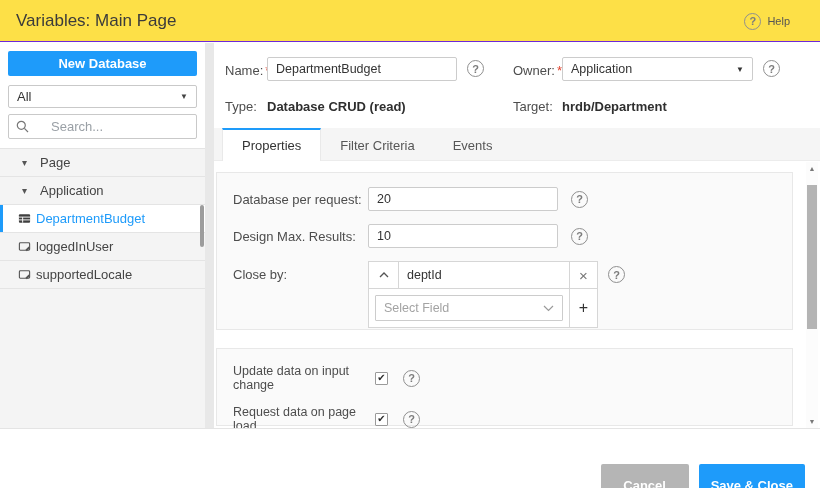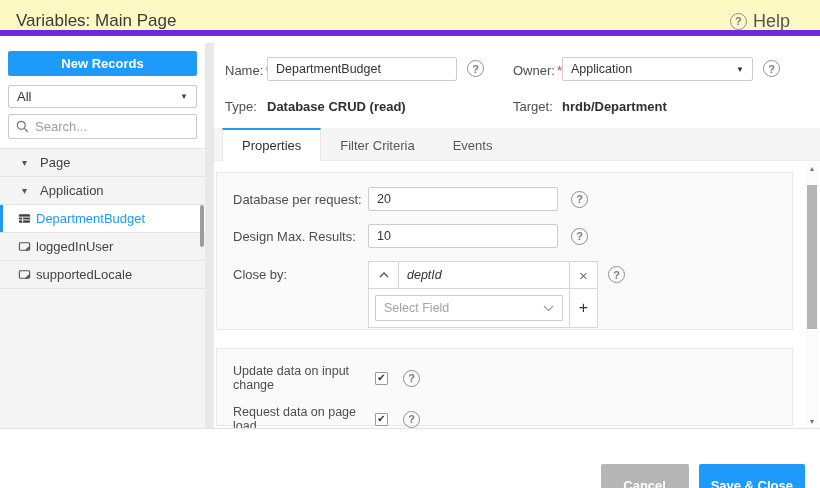--- a/index.html
+++ b/index.html
@@ -1,47 +1,47 @@
 <!DOCTYPE html>
 <html><head>
 <meta charset="utf-8">
 <style>
   * { margin:0; padding:0; box-sizing:border-box; }
   html,body { background:#fff; }
   body { font-family:"Liberation Sans", sans-serif; }
   #app { position:relative; width:820px; height:488px; background:#fff; overflow:hidden; }
 
   
-  .header { position:absolute; top:0; left:0; width:820px; height:36px;
-            background:#fef9c3; border-bottom:6px solid #6d28d9; }
+  .header { position:absolute; top:0; left:0; width:820px; height:42px;
+            background:#fde047; border-bottom:1px solid #6d28d9; }
   .header .title { position:absolute; left:16px; top:0; line-height:42px;
                    font-size:17px; color:#3b3b3b; }
   .help-area { position:absolute; right:30px; top:0; height:42px;
                display:flex; align-items:center; gap:6px; cursor:pointer; }
   .qicon { display:inline-flex; align-items:center; justify-content:center;
            width:17px; height:17px; border:1px solid #8f8f8f; border-radius:50%;
            color:#7c7c7c; font-size:11px; font-weight:bold; background:transparent;
            flex:0 0 auto; }
-  .help-area .help-text { font-size:18px; color:#555; }
+  .help-area .help-text { font-size:11px; color:#555; }
 
   
   .sidebar { position:absolute; top:43px; left:0; width:205px; height:385px;
              background:#f4f4f4; }
   .side-controls { background:#fff; padding:8px 8px 9px 8px; }
   .btn-new { display:block; width:189px; height:25px; background:#1e9bfa; color:#fff;
              border:none; border-radius:2px; font-size:13px; font-weight:bold;
              font-family:"Liberation Sans", sans-serif; cursor:pointer; }
   .side-select { margin-top:9px; height:23px; border:1px solid #c9c9c9; border-radius:2px;
                  background:#fff; display:flex; align-items:center; padding:0 8px;
                  font-size:13px; color:#333; cursor:pointer; }
   .side-select .caret { margin-left:auto; font-size:8px; color:#444; }
   .side-search { margin-top:6px; height:25px; border:1px solid #c9c9c9; border-radius:2px;
                  background:#fff; display:flex; align-items:center; padding:0 7px; gap:6px; }
   .side-search input { border:none; outline:none; flex:1; font-size:13px; color:#333;
-                       font-family:"Liberation Sans", sans-serif; background:transparent; }
+                       font-family:"Liberation Sans", sans-serif; background:transparent;margin-left:16px; }
   .side-search input::placeholder { color:#9aa0a6; }
 
   .tree { border-top:1px solid #e4e4e4; }
   .trow { height:28px; display:flex; align-items:center; background:#f4f4f4;
           border-bottom:1px solid #e4e4e4; font-size:13px; color:#444; cursor:pointer; }
   .trow .tcaret { width:14px; margin-left:22px; font-size:10px; color:#555; }
   .trow .ticon { width:14px; margin-left:18px; display:inline-flex; }
   .trow .tlabel { margin-left:4px; white-space:nowrap; }
   .trow.selected { background:#fff; box-shadow:inset 3px 0 0 #1e9bfa; }
   .trow.selected .tlabel { color:#1e9bfa; }
@@ -96,21 +96,21 @@
   .frow-top { align-items:flex-start; }
   .frow-top > .flabel { padding-top:6px; }
   .frow-top .qicon { margin-top:5px; margin-left:10px; }
 
   
   .orderby { width:230px; border:1px solid #d6d6d6; background:#fff; }
   .ob-row1 { display:flex; height:27px; border-bottom:1px solid #d6d6d6; }
   .ob-sort { width:30px; border-right:1px solid #d6d6d6; display:flex; align-items:center;
              justify-content:center; cursor:pointer; background:#fff; }
   .ob-input { flex:1; border:none; outline:none; padding:0 8px; font-size:12.5px; color:#333;
-              font-family:"Liberation Sans", sans-serif; min-width:0;font-style:italic; }
+              font-family:"Liberation Sans", sans-serif; min-width:0; }
   .ob-close { width:28px; border-left:1px solid #d6d6d6; display:flex; align-items:center;
               justify-content:center; color:#777; font-size:15px; cursor:pointer; background:#fff; }
   .ob-row2 { display:flex; height:38px; }
   .ob-selwrap { flex:1; padding:6px 6px; min-width:0; }
   .ob-select { height:26px; border:1px solid #ccc; border-radius:1px; display:flex;
                align-items:center; padding:0 8px; font-size:12.5px; color:#a3a3a3;
                background:#fff; cursor:pointer; }
   .ob-select .sel-caret { margin-left:auto; display:inline-flex; }
   .ob-plus { width:28px; border-left:1px solid #d6d6d6; display:flex; align-items:center;
              justify-content:center; font-size:16px; color:#333; cursor:pointer; }
@@ -151,21 +151,21 @@
   <div class="header">
     <div class="title">Variables: Main Page</div>
     <div class="help-area">
       <span class="qicon">?</span>
       <span class="help-text">Help</span>
     </div>
   </div>
 
   <div class="sidebar">
     <div class="side-controls">
-      <button class="btn-new">New Records</button>
+      <button class="btn-new">New Database</button>
       <div class="side-select">
         <span>All</span>
         <span class="caret">▼</span>
       </div>
       <div class="side-search">
         <span style="display:inline-flex;">
           <svg width="13" height="13" viewBox="0 0 13 13">
               <circle cx="5.3" cy="5.3" r="4" fill="none" stroke="#777" stroke-width="1.2"></circle>
               <line x1="8.4" y1="8.4" x2="12" y2="12" stroke="#777" stroke-width="1.2"></line>
             </svg>

